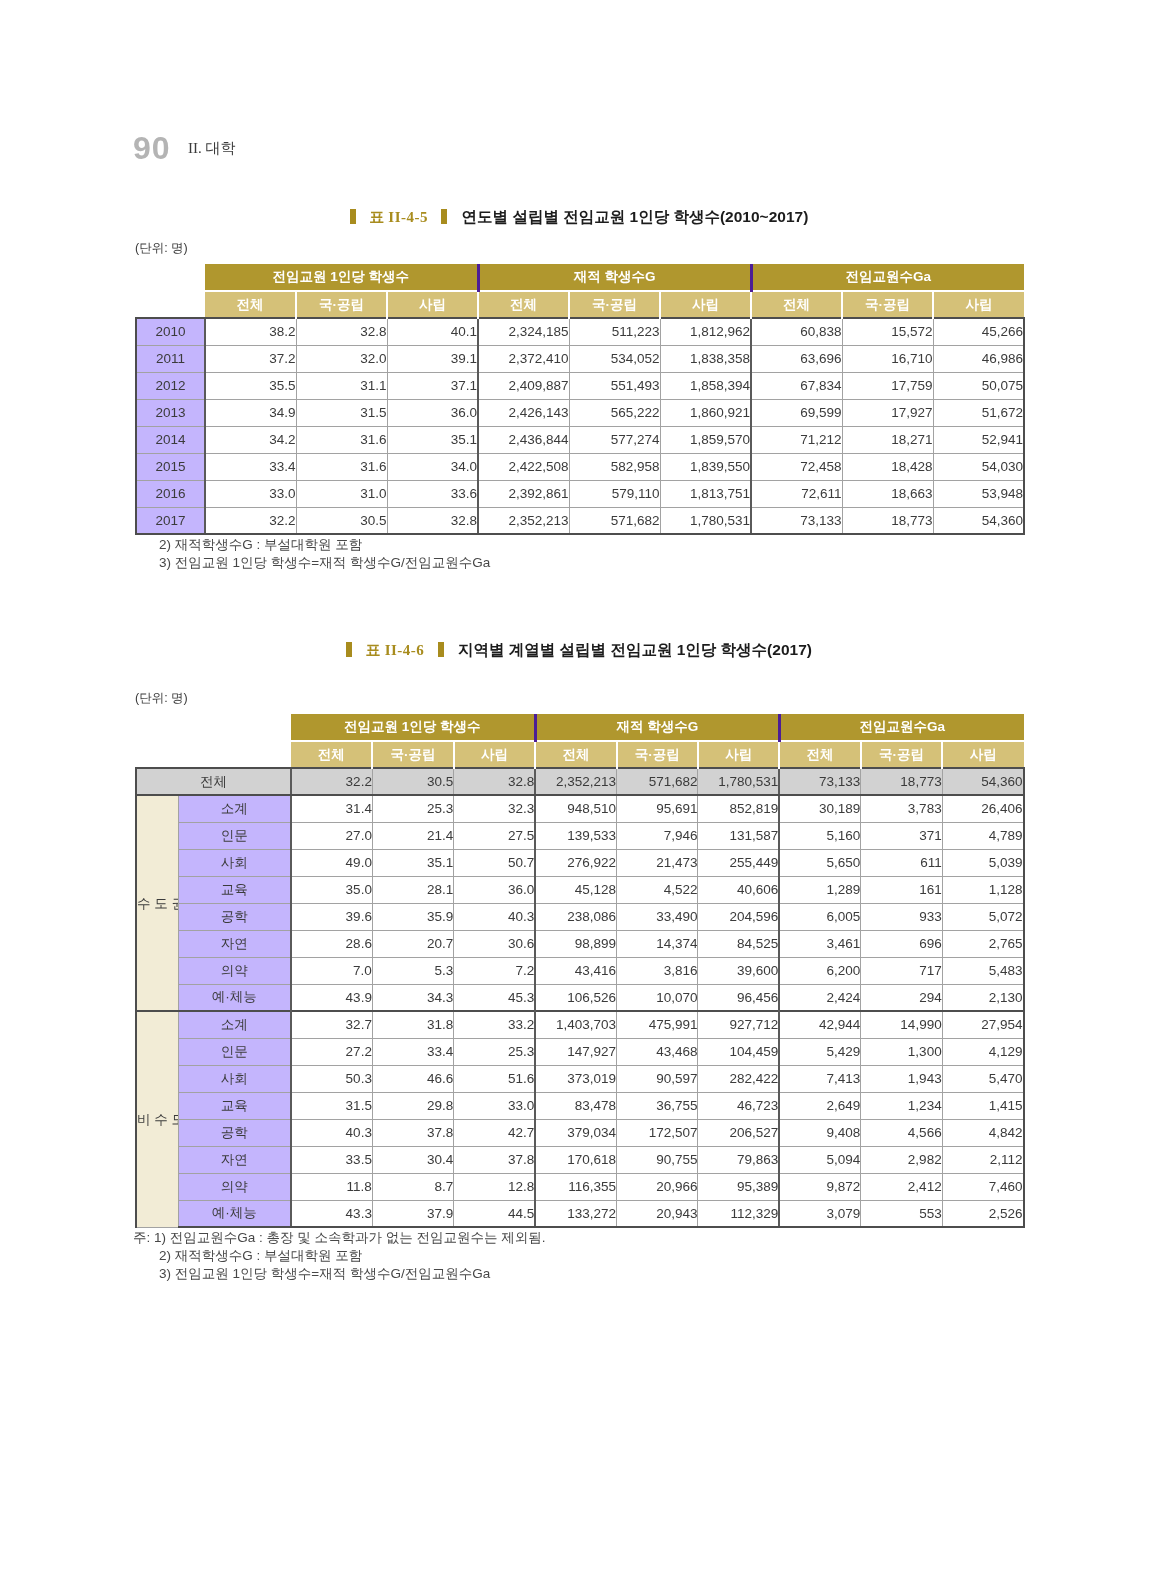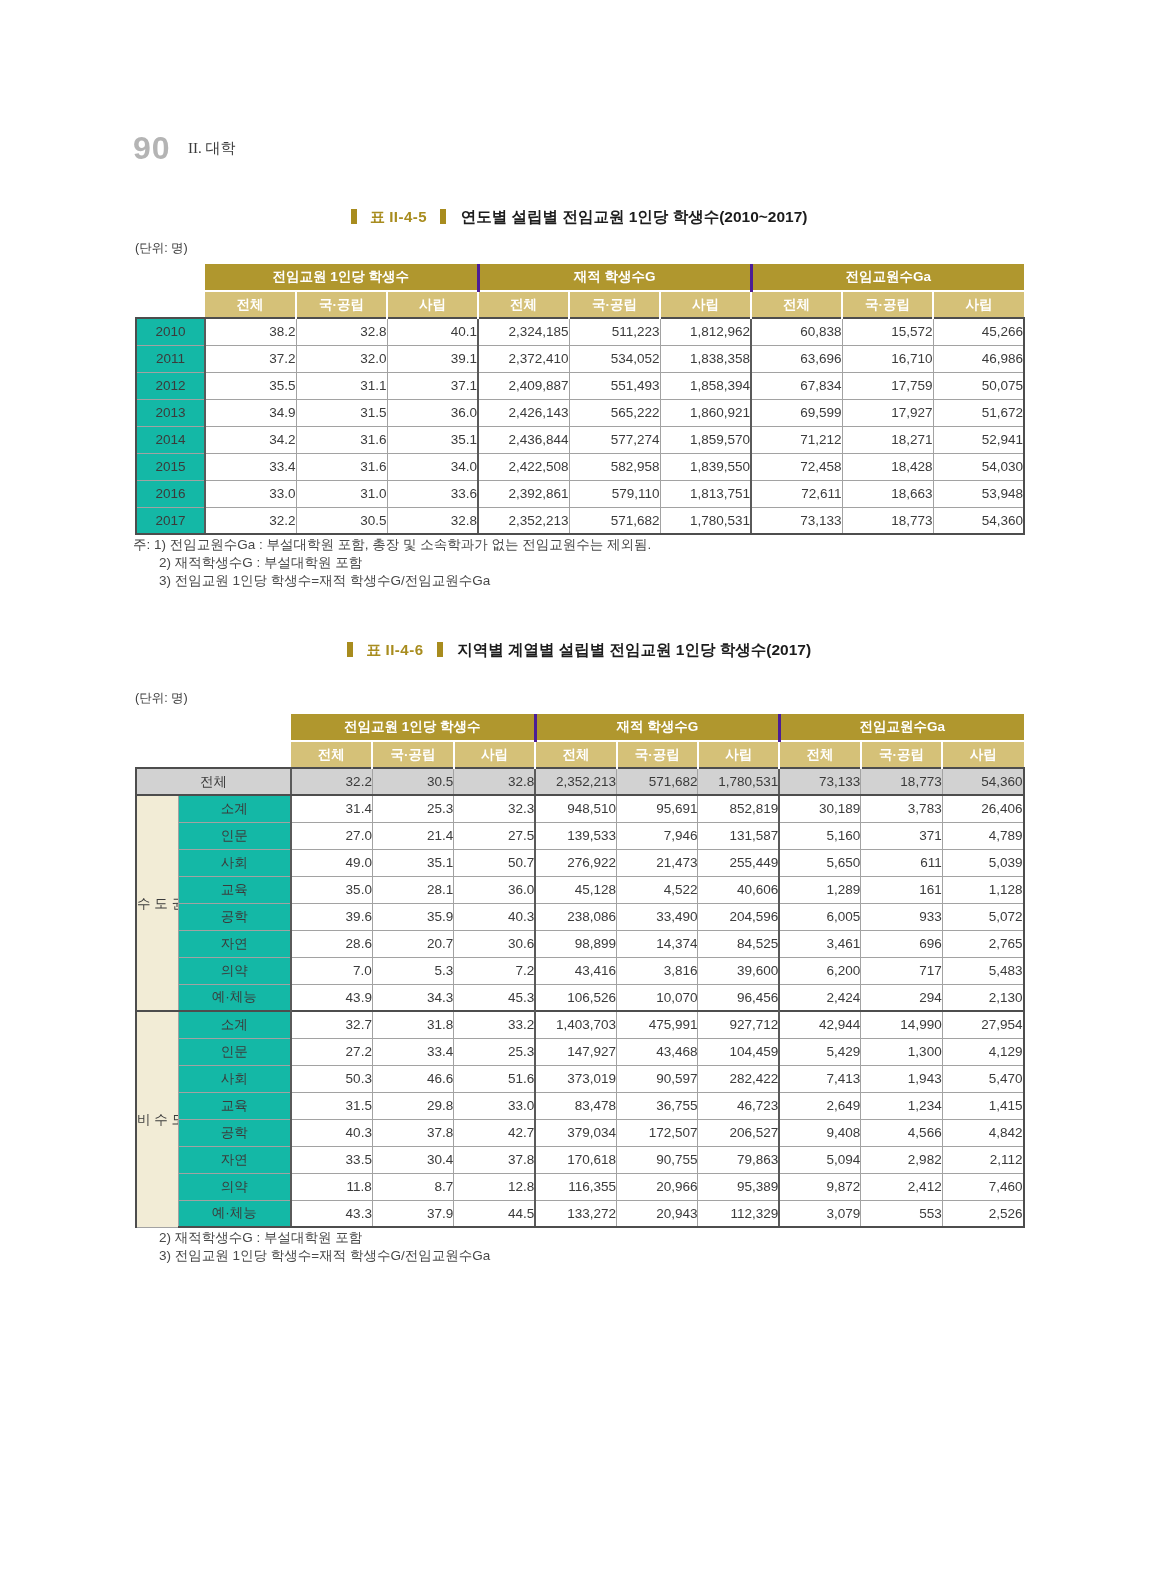--- a/index.html
+++ b/index.html
@@ -15,21 +15,21 @@
   
   .page-head { position:absolute; left:133px; top:130px; white-space:nowrap; }
   .page-num  { font-size:32px; font-weight:bold; color:#b4b4b4; letter-spacing:1px; vertical-align:middle; }
   .page-sec  { font-size:15px; color:#3a3a3a; margin-left:13px;
                font-family:"Liberation Serif","DejaVu Serif",serif; vertical-align:middle; }
 
   
   .tbl-caption { position:absolute; left:135px; width:888px; text-align:center; white-space:nowrap; }
   .cap-bar { display:inline-block; width:6px; height:15px; background:#a88c1e; vertical-align:-2px; }
   .cap-tag { color:#a88c1e; font-weight:bold; font-size:15px; margin:0 9px; }
-  .cap-tag .tag-id { font-family:Liberation Sans, sans-serif; letter-spacing:0.5px; }
+  .cap-tag .tag-id { font-family:Liberation Serif, serif; letter-spacing:0.5px; }
   .cap-title { font-size:15.5px; font-weight:bold; color:#1c1c1c; margin-left:10px; }
 
   .unit-label { position:absolute; left:135px; width:888px; text-align:left;
                 font-size:12.5px; color:#3a3a3a; }
 
   
   table.data-tbl { position:absolute; left:135px; width:888px;
                    border-collapse:collapse; table-layout:fixed; }
   table.data-tbl th, table.data-tbl td {
     font-size:13.5px; height:27px; padding:0; overflow:hidden;
@@ -40,21 +40,21 @@
   th.ghead { background:#b0972e; color:#fff; font-weight:bold; height:27px;
              border-left:3px solid #4c1d95; }
   th.ghead.gfirst { border-left:none; }
   th.sub   { background:#d5c178; color:#fff; font-weight:bold; height:26px;
              border-left:2px solid #fff; border-top:2px solid #fff; }
   th.sub.sfirst { border-left:none; }
   th.corner { background:#fff; border:none; }
 
   
   td.num { text-align:right; padding-right:9px; border:1px solid #a2a2a2; background:#fff; color:#3b3b3b; }
-  td.lab { text-align:center; background:#14b8a6; border:1px solid #a2a2a2; color:#3b3b3b; }
+  td.lab { text-align:center; background:#c4b5fd; border:1px solid #a2a2a2; color:#3b3b3b; }
   td.glab { text-align:center; background:#f2ecd6; border:1px solid #a2a2a2;
             white-space:pre-line; line-height:17px; color:#3b3b3b; }
 
   
   tr.first > td { border-top:2px solid #4d4d4d; }
   tr.last  > td { border-bottom:2px solid #4d4d4d; }
   td.edge  { border-left:2px solid #4d4d4d; }
   td.sep   { border-left:2px solid #5a5a5a; }
   td.end   { border-right:2px solid #4d4d4d; }
   tr.total-row > td { background:#d2d2d2; border-bottom:2px solid #4d4d4d; }
@@ -203,21 +203,20 @@
         <td class="num">571,682</td>
         <td class="num">1,780,531</td>
         <td class="num sep">73,133</td>
         <td class="num">18,773</td>
         <td class="num end">54,360</td>
       </tr>
     </tbody>
 </table>
 
 <div class="notes" style="top:536px;" id="notes1">
-    <div class="note-line">주: 1) 전임교원수Ga : 부설대학원 포함, 총장 및 소속학과가 없는 전임교원수는 제외됨.</div>
     <div class="note-line indent">2) 재적학생수G : 부설대학원 포함</div>
     <div class="note-line indent">3) 전임교원 1인당 학생수=재적 학생수G/전임교원수Ga</div>
   </div>
 
 <div class="tbl-caption" style="top:640px;">
   <span class="cap-bar"></span>
   <span class="cap-tag">
     <span>표</span>
     <span class="tag-id">II-4-6</span>
   </span>
@@ -461,15 +460,16 @@
         <td class="num">20,943</td>
         <td class="num">112,329</td>
         <td class="num sep">3,079</td>
         <td class="num">553</td>
         <td class="num end">2,526</td>
       </tr>
     </tbody>
 </table>
 
 <div class="notes" style="top:1229px;" id="notes2">
+    <div class="note-line">주: 1) 전임교원수Ga : 총장 및 소속학과가 없는 전임교원수는 제외됨.</div>
     <div class="note-line indent">2) 재적학생수G : 부설대학원 포함</div>
     <div class="note-line indent">3) 전임교원 1인당 학생수=재적 학생수G/전임교원수Ga</div>
   </div>
 
 </body></html>

